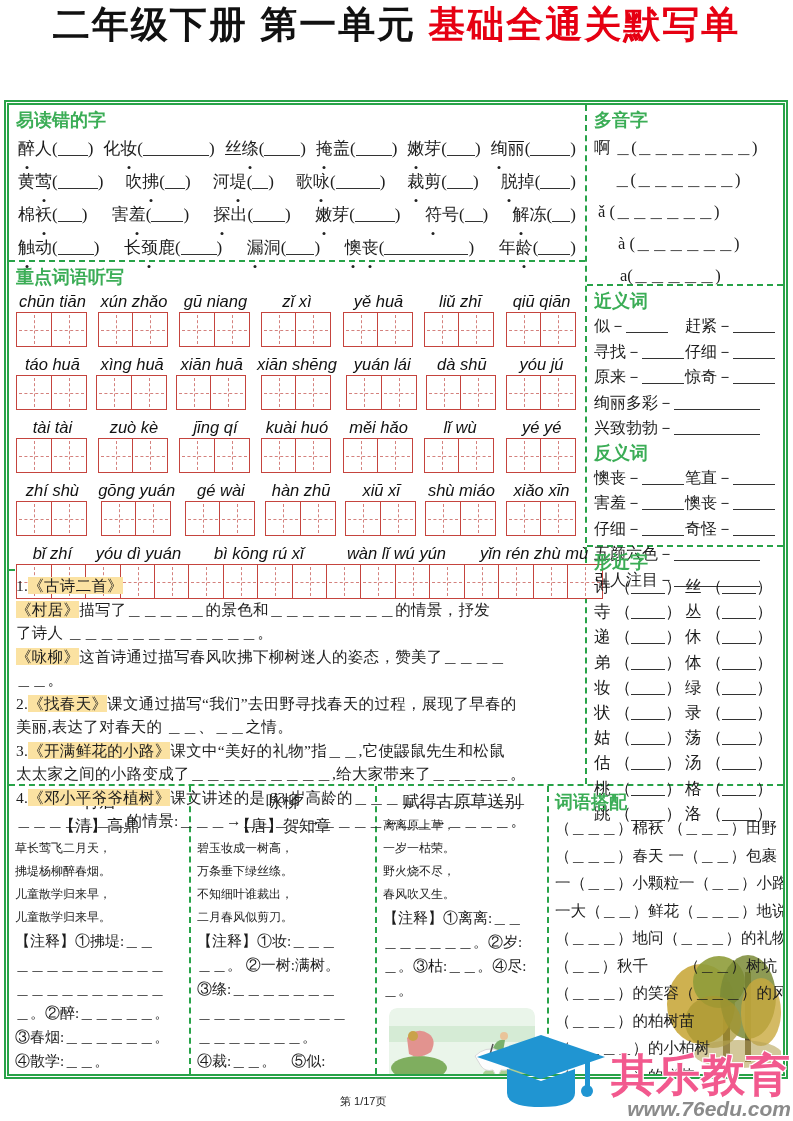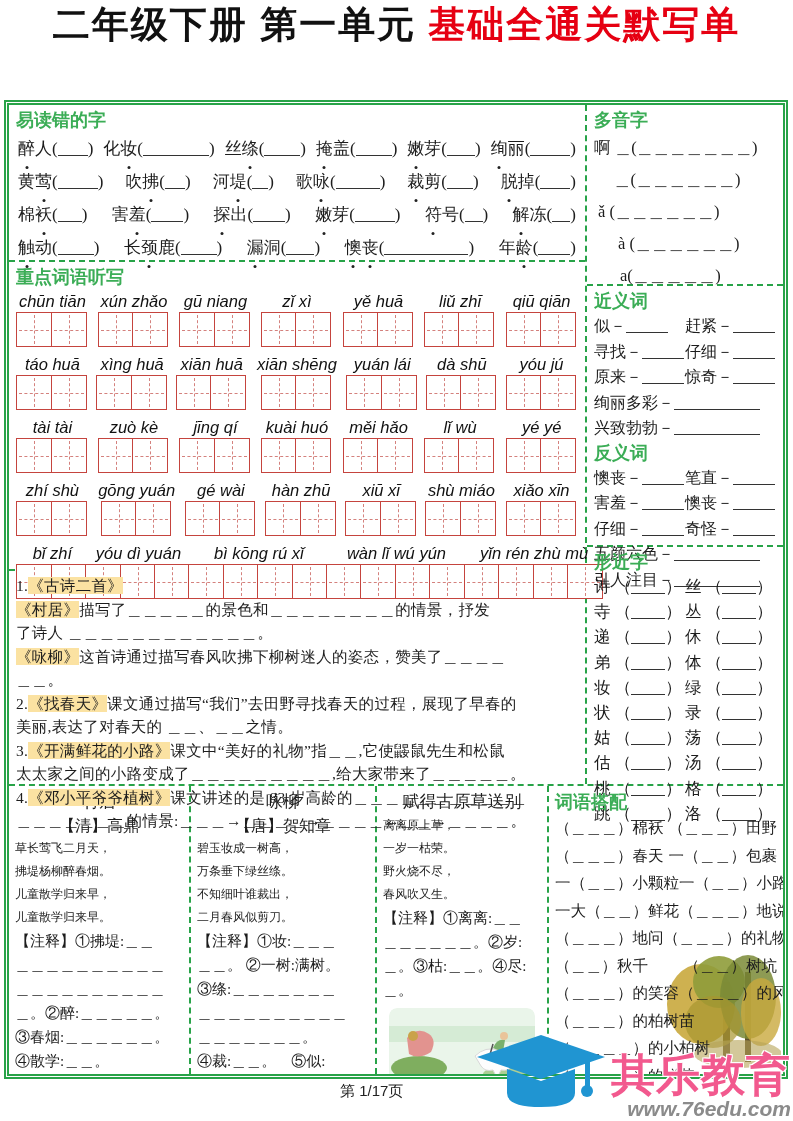--- a/index.html
+++ b/index.html
@@ -68,21 +68,21 @@
   .p-title{text-align:center;font-size:17px;line-height:24px;}
   .p-author{text-align:center;font-size:16px;line-height:23px;}
   .p-line{font-size:12px;line-height:23px;white-space:nowrap;}
   .p-note{font-size:15px;line-height:24px;white-space:nowrap;}
   .crow{display:flex;font-size:15.5px;line-height:27.5px;position:relative;z-index:1;}
   .crow .ci{white-space:nowrap;}
   .crow .ci:first-child{width:138px;}
   .illus{display:block;margin:6px auto 0 auto;border-radius:8px;}
   .tree-wrap{position:absolute;right:2px;bottom:0;z-index:0;}
   
-  .pageno{position:absolute;bottom:20px;left:340px;font-size:15px;color:#222;
+  .pageno{position:absolute;bottom:12px;left:340px;font-size:11px;color:#222;
           font-family:"Liberation Sans","DejaVu Sans",sans-serif;}
   .logo{position:absolute;right:2px;bottom:0;display:flex;align-items:flex-end;z-index:5;}
   .logo-text{display:flex;flex-direction:column;align-items:flex-end;}
   .brand{font-family:"Liberation Sans","DejaVu Sans",sans-serif;font-weight:bold;
          font-size:44px;line-height:44px;color:#f2598e;letter-spacing:1px;
          text-shadow:1px 1px 0 #fff,-1px -1px 0 #fff,1px -1px 0 #fff,-1px 1px 0 #fff;}
   .site{font-family:"Liberation Sans","DejaVu Sans",sans-serif;font-weight:bold;
         font-size:21px;line-height:24px;color:#8b8b8b;font-style:italic;}
 </style>
 </head>

